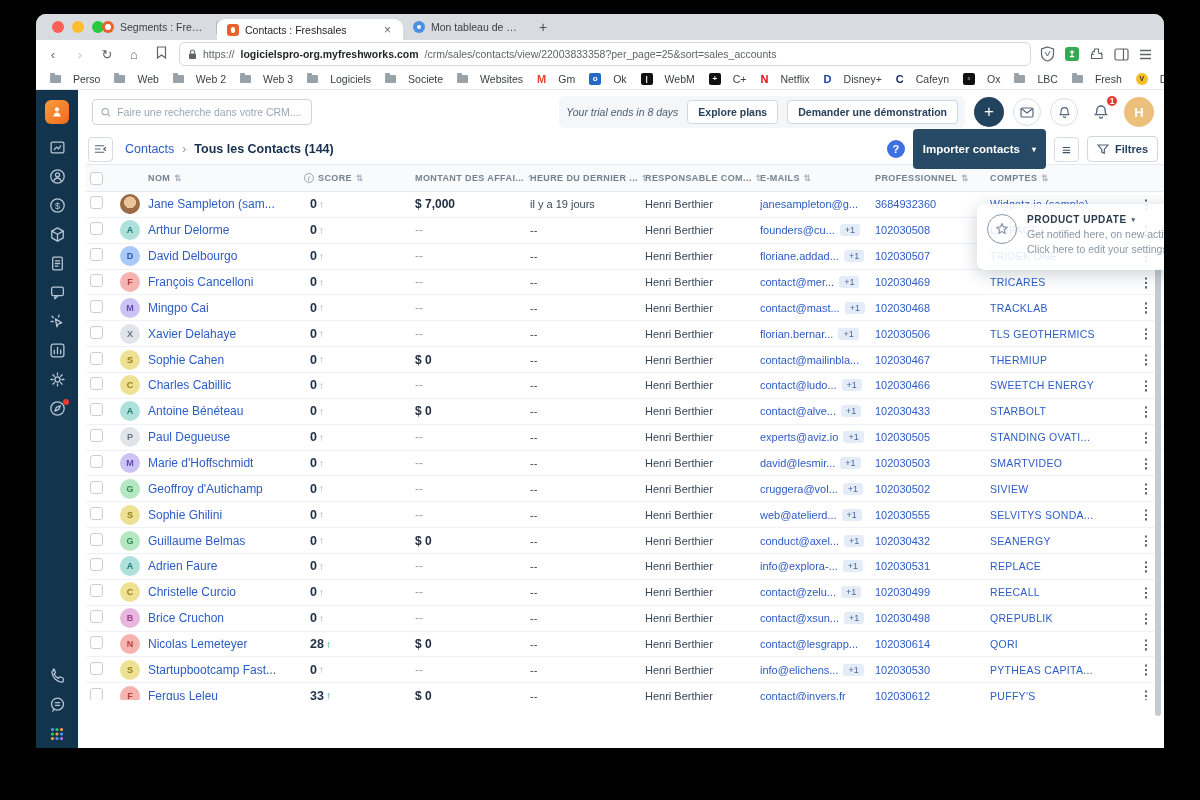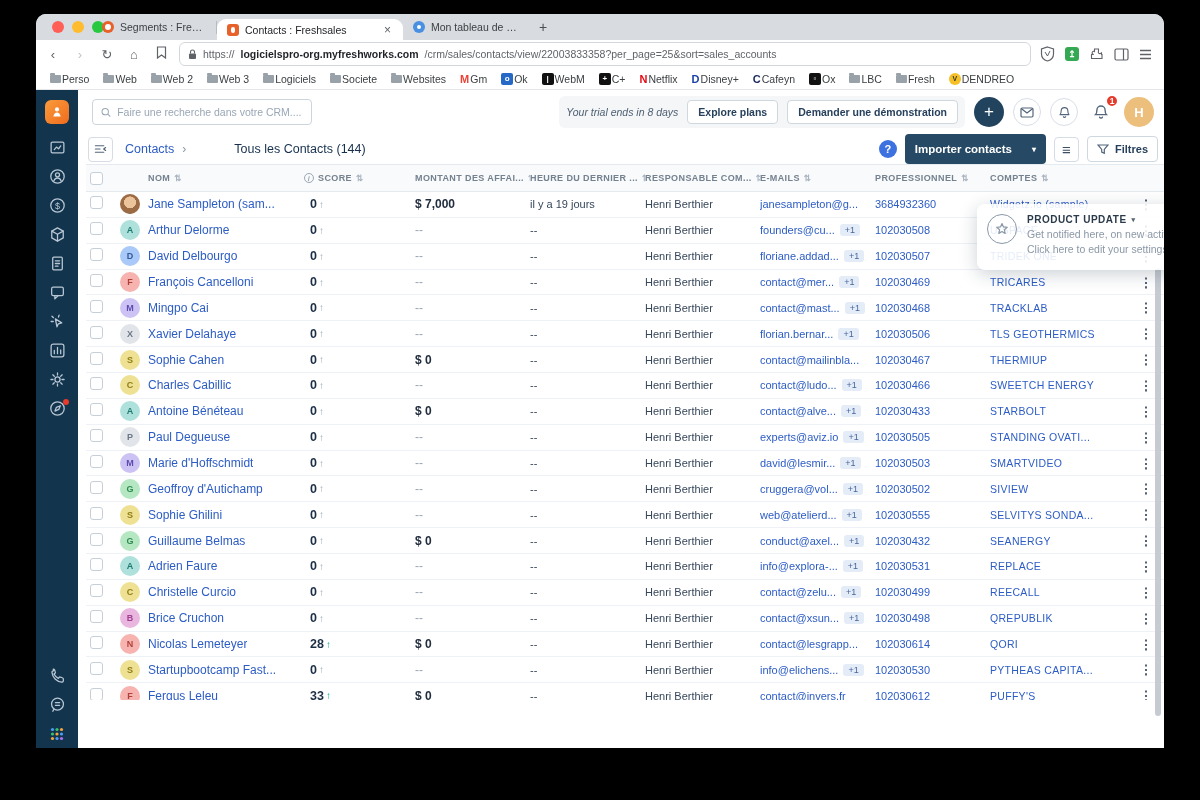--- a/index.html
+++ b/index.html
@@ -34,21 +34,21 @@
             display:flex; align-items:center; padding:0 8px; gap:6px; font-size:10.5px; color:#5f6368;
             white-space:nowrap; overflow:hidden; }
   .urlbar .host { color:#1f2227; font-weight:700; }
   .tb-right { display:flex; align-items:center; gap:10px; padding-right:4px; }
   .ext-green { width:14px; height:14px; border-radius:3px; background:#34a853; color:#fff;
                font-size:9px; text-align:center; line-height:14px; font-weight:700; }
 
   .bookmarks { height:22px; background:#fff; border-bottom:1px solid #e4e6ea; display:flex;
                align-items:center; padding:0 14px; gap:14px; font-size:10.5px; color:#3c4043;
                white-space:nowrap; overflow:hidden; }
-  .bm { display:flex; align-items:center; gap:1px; }
+  .bm { display:flex; align-items:center; gap:12px; }
   .bm-folder { width:11px; height:8px; background:#99a1a9; border-radius:1px; position:relative; }
   .bm-folder::before { content:''; position:absolute; top:-2px; left:0; width:5px; height:2px;
                        background:#99a1a9; border-radius:1px 1px 0 0; }
   .bm-sq { width:12px; height:12px; border-radius:2px; color:#fff; font-size:8px; font-weight:700;
            text-align:center; line-height:12px; }
   .bm-circ { width:12px; height:12px; border-radius:50%; font-size:7px; font-weight:700;
              text-align:center; line-height:12px; }
   .bm-letter { font-size:11px; font-weight:700; line-height:12px; }
 
   
@@ -86,26 +86,26 @@
            align-items:center; justify-content:center; border:2px solid #fff; }
   .avatar-top { width:30px; height:30px; border-radius:50%; background:#ecbf7d; color:#fff;
                 font-size:13px; font-weight:700; display:flex; align-items:center; justify-content:center; }
 
   .pagehead { height:30px; display:flex; align-items:center; padding:0 6px 0 10px; gap:8px; }
   .sq-btn { width:25px; height:25px; border:1px solid #d5dce3; border-radius:4px; display:flex;
             align-items:center; justify-content:center; }
   .sq-btn svg { stroke:#53657a; fill:none; stroke-width:1.3; stroke-linecap:round; }
   .crumb-link { font-size:12.5px; color:#2c5cc5; margin-left:4px; }
   .crumb-sep { color:#8a97a6; font-size:12px; }
-  .crumb-cur { font-size:12.5px; color:#16304d; font-weight:400;margin-left:40px; }
+  .crumb-cur { font-size:12.5px; color:#16304d; font-weight:700; }
   .ph-right { margin-left:auto; display:flex; align-items:center; gap:8px; }
   .help-circ { width:18px; height:18px; border-radius:50%; background:#3d71e0; color:#fff; font-size:11px;
                font-weight:700; display:flex; align-items:center; justify-content:center; }
-  .btn-navy { background:#264966; color:#fff; border-radius:4px; height:30px; padding:0 10px;
-              font-size:11.5px; font-weight:700; display:flex; align-items:center; gap:20px; }
+  .btn-navy { background:#264966; color:#fff; border-radius:4px; height:40px; padding:0 10px;
+              font-size:11.5px; font-weight:700; display:flex; align-items:center; gap:12px; }
   .btn-navy .chev { font-size:8px; }
   .btn-ghost { background:#fff; border:1px solid #cfd7df; border-radius:4px; height:26px; padding:0 9px;
                font-size:11px; font-weight:700; color:#27415d; display:flex; align-items:center; gap:6px; }
   .btn-ghost svg { stroke:#53657a; fill:none; stroke-width:1.2; }
   .burger-g { font-size:15px; color:#3c4f63; }
 
   
   .tablewrap { padding-left:8px; }
   .grid { display:grid; grid-template-columns:34px 184px 111px 115px 115px 115px 115px 115px 138px 1fr;
           align-items:center; }

